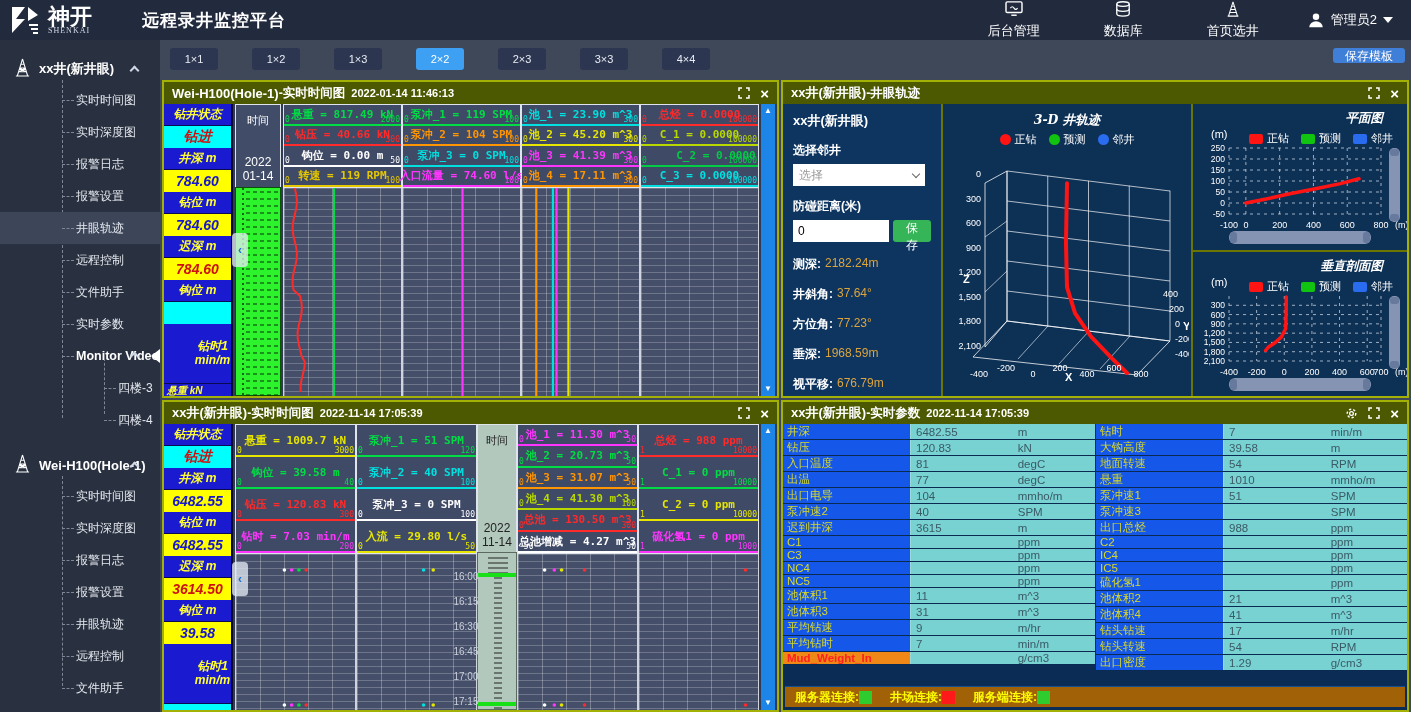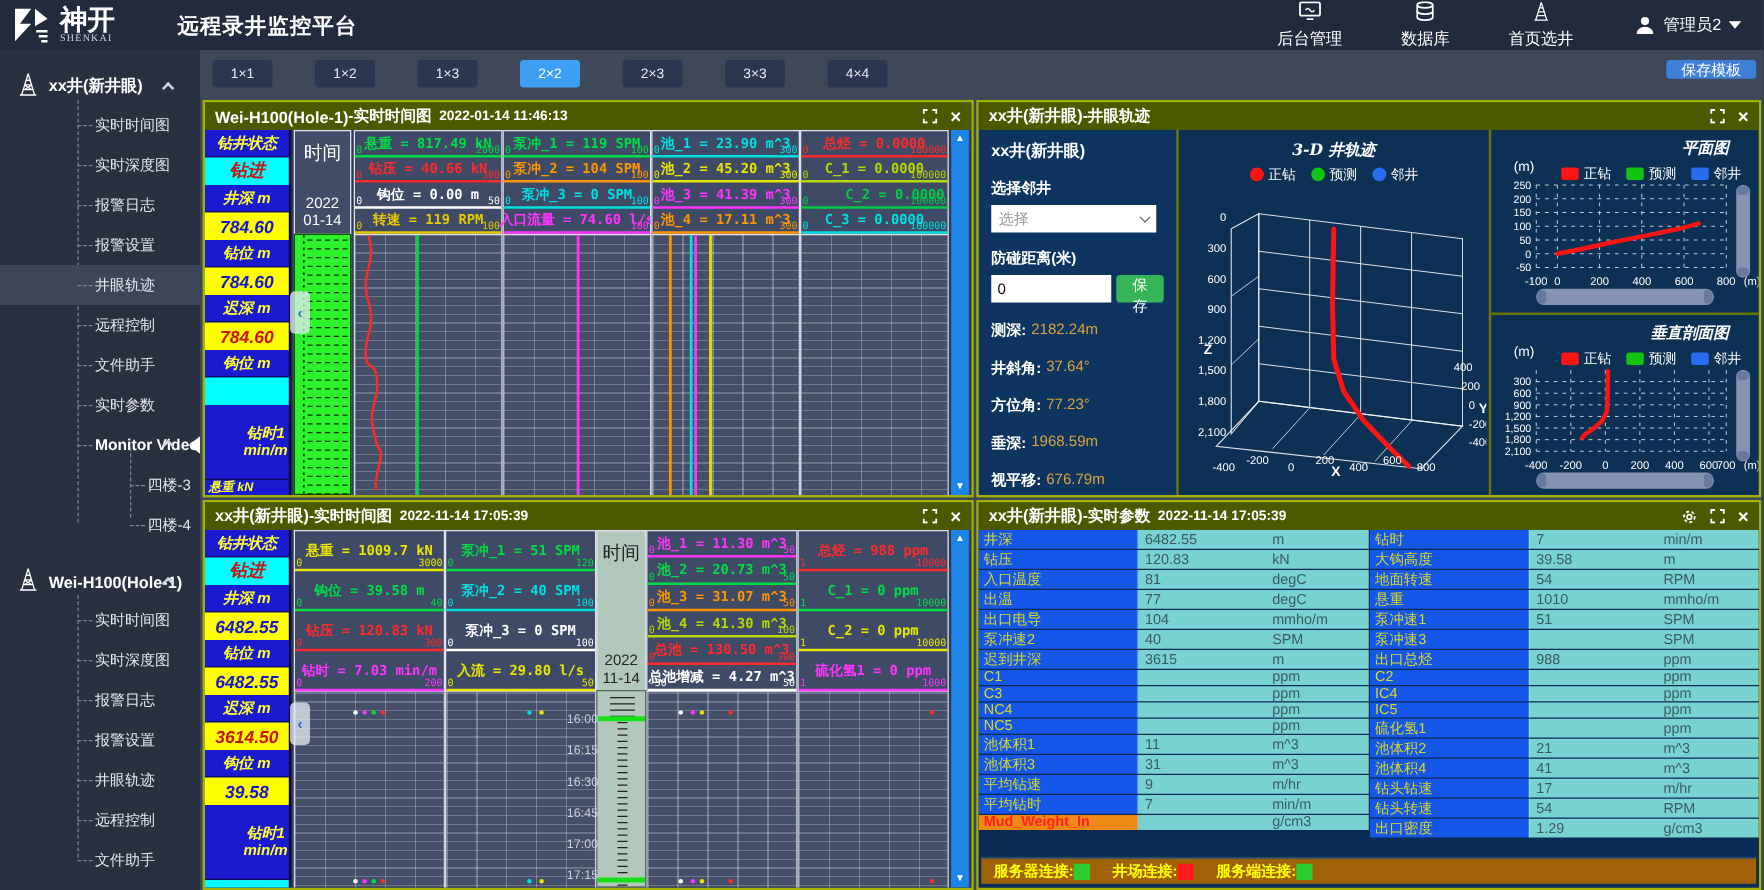--- a/index.html
+++ b/index.html
@@ -75,21 +75,21 @@
 .trow{position:relative;flex:1;border-bottom:2px solid;display:flex;align-items:center;justify-content:center;}
 .trow .lb{font-family:"DejaVu Sans Mono",monospace;font-weight:bold;font-size:11px;white-space:nowrap;}
 .trow .mn,.trow .mx{position:absolute;bottom:0;font-size:8px;font-family:"DejaVu Sans Mono",monospace;}
 .trow .mn{left:1px;}
 .trow .mx{right:1px;}
 .tgrid{position:absolute;left:0;right:0;bottom:0;border-left:1px solid #cfd4de;border-right:1px solid #cfd4de;background-color:#454f69;
  background-image:repeating-linear-gradient(to bottom,rgba(255,255,255,.22) 0 1px,transparent 1px 7px),
  repeating-linear-gradient(to right,rgba(255,255,255,.28) 0 1px,transparent 1px 24px);}
 .tgrid svg{position:absolute;left:0;top:0;}
 .timecol-hd{position:absolute;left:0;right:0;top:0;background:#414d68;border:1px solid #dfe3ec;color:#fff;display:flex;flex-direction:column;align-items:center;}
-.timecol-hd .t1{font-size:15px;margin-top:8px;}
+.timecol-hd .t1{font-size:11px;margin-top:8px;}
 .timecol-hd .t2{margin-top:auto;font-size:12px;}
 .timecol-hd .t3{font-size:12px;margin-bottom:4px;}
 .tl-green{position:absolute;left:0;right:0;bottom:0;background:#2cf32c;border:1px solid #0a500a;}
 .bl-sage{position:absolute;left:0;right:0;bottom:0;background:#b2c8bd;border:1px solid #5a6a60;}
 .bl-sage-hd{background:#b2c8bd;color:#222;}
 .bl-sage-hd .t1{color:#222;}
 .time-lbl{position:absolute;font-size:10px;color:#c9cfdb;transform:translate(-102%,-50%);}
 .greenbar{position:absolute;height:4px;background:#18e018;left:0;right:0;}
 .vscroll{position:absolute;top:0;bottom:0;width:14px;background:#1d84e8;}
 .vscroll .arr{position:absolute;left:0;width:14px;height:14px;color:#fff;font-size:8px;text-align:center;line-height:14px;background:#1d84e8;cursor:pointer;}
@@ -147,21 +147,21 @@
         <path d="M18 2 l10 8 -10 6 z" fill="#fff"></path>
         <path d="M19 19 h9 v2 h-9 z M21 23 h7 v2 h-7 z M23 27 h5 v2 h-5 z" fill="#fff"></path>
       </svg>
       <div class="logo-texts">
         <span class="logo-cn">神开</span>
         <span class="logo-en">SHENKAI</span>
       </div>
     </div>
     <div class="app-title">远程录井监控平台</div>
     <nav class="hdr-nav">
-      <div id="nav-items" style="display:flex;gap:47px;">
+      <div id="nav-items" style="display:flex;gap:64px;">
           <div class="nav-item">
             <span><svg viewBox="0 0 20 18" width="18" height="16">
                 <rect x="1" y="1" width="18" height="12" rx="1.5" fill="none" stroke="#fff" stroke-width="1.6"></rect>
                 <path d="M6 8 q2 -3 4 0 q2 3 4 0" fill="none" stroke="#fff" stroke-width="1.3"></path>
                 <path d="M7 16 h6" stroke="#fff" stroke-width="1.6"></path>
               </svg></span>
             <span>后台管理</span>
           </div>
           <div class="nav-item">
             <span><svg viewBox="0 0 18 18" width="16" height="16">

